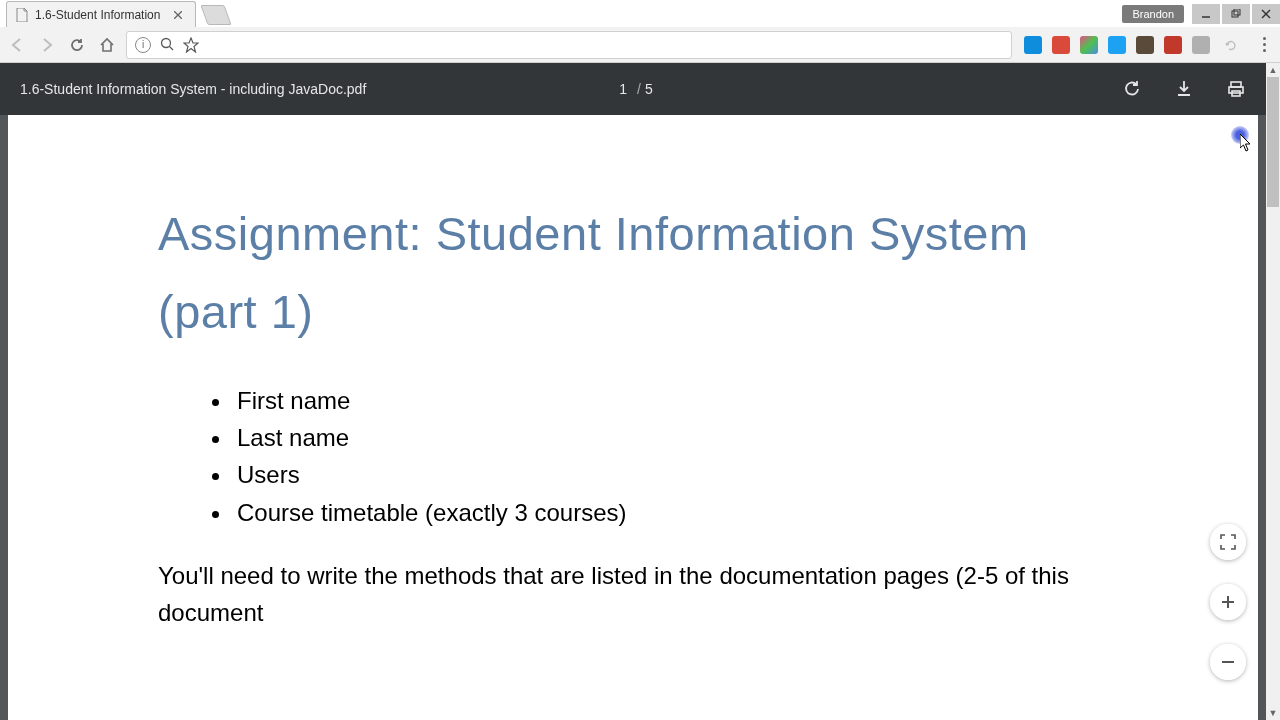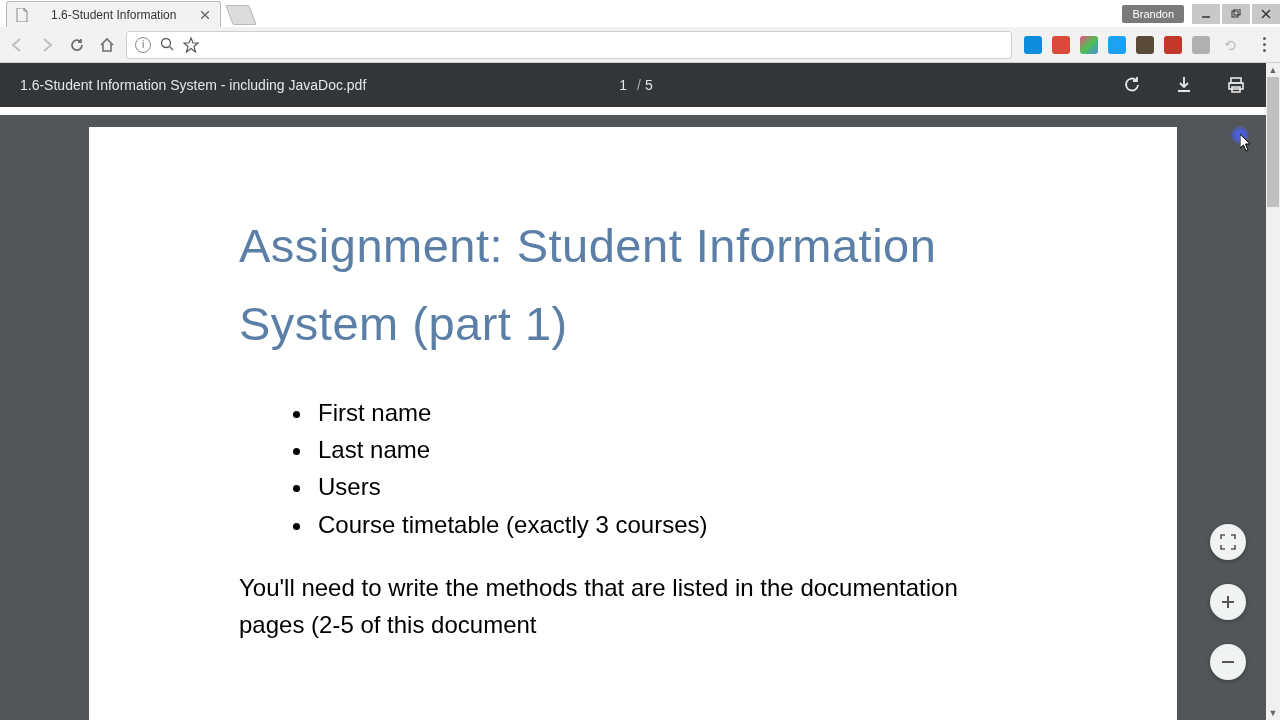--- a/index.html
+++ b/index.html
@@ -7,21 +7,21 @@
 
 
 .titlebar { height: 27px; background: #fff; display: flex; justify-content: flex-end; align-items: stretch; position: absolute; top: 0; right: 0; left: 0; }
 .titlebar-right { display: flex; align-items: center; }
 .user-badge { background: #7a7a7a; color: #fff; font-size: 11px; padding: 3px 10px; border-radius: 2px; margin-right: 6px; }
 .win-btn { width: 28px; height: 20px; display: flex; align-items: center; justify-content: center; background: #c8c8c8; margin-left: 2px; cursor: pointer; }
 .win-btn svg { width: 10px; height: 10px; }
 
 
 .tabstrip { position: absolute; top: 0; left: 0; height: 27px; display: flex; align-items: flex-end; padding-left: 6px; }
-.tab { background: #f2f2f2; border: 1px solid #b8b8b8; border-bottom: none; height: 26px; display: flex; align-items: center; padding: 0 8px; font-size: 12px; color: #333; border-radius: 3px 3px 0 0; min-width: 190px; position: relative; gap: 16px; }
+.tab { background: #f2f2f2; border: 1px solid #b8b8b8; border-bottom: none; height: 26px; display: flex; align-items: center; padding: 0 8px; font-size: 12px; color: #333; border-radius: 3px 3px 0 0; min-width: 190px; position: relative; }
 .tab .favicon { width: 14px; height: 14px; margin-right: 6px; display: flex; align-items: center; justify-content: center; }
 .tab .favicon svg { width: 12px; height: 14px; }
 .tab .title { flex: 1; white-space: nowrap; overflow: hidden; text-overflow: ellipsis; max-width: 130px; }
 .tab .close-x { width: 14px; height: 14px; margin-left: 6px; display: flex; align-items: center; justify-content: center; color: #666; cursor: pointer; }
 .newtab { width: 24px; height: 20px; background: #dcdcdc; margin-left: 8px; transform: skewX(20deg); border: 1px solid #b8b8b8; border-radius: 2px; cursor: pointer; margin-bottom: 2px;}
 
 
 .toolbar { position: absolute; top: 27px; left: 0; right: 0; height: 36px; background: #f2f2f2; border-bottom: 1px solid #d0d0d0; display: flex; align-items: center; padding: 0 6px; gap: 8px; }
 .nav-btn { width: 22px; height: 22px; display: flex; align-items: center; justify-content: center; color: #6f6f6f; cursor: pointer; }
 .nav-btn.disabled { color: #bdbdbd; cursor: default; }
@@ -29,31 +29,31 @@
 .addrbar .info-icon { width: 16px; height: 16px; border: 1px solid #888; border-radius: 50%; display: flex; align-items: center; justify-content: center; font-size: 10px; color: #666; }
 .addrbar .url { flex: 1; font-size: 13.5px; color: #333; white-space: nowrap; overflow: hidden; }
 .addrbar .url .scheme { color: #888; }
 .addrbar .zoom-icon, .addrbar .star-icon { width: 16px; height: 16px; color: #5a5a5a; display:flex; align-items:center; justify-content:center;}
 .ext-icons { display: flex; align-items: center; gap: 10px; padding: 0 4px; }
 .ext-icon { width: 18px; height: 18px; border-radius: 3px; }
 .menu-dots { width: 20px; display: flex; flex-direction: column; align-items: center; gap: 3px; cursor: pointer; padding: 4px 0;}
 .menu-dots span { width: 3px; height: 3px; background: #5f6368; border-radius: 50%; }
 
 
-.pdfbar { position: absolute; top: 63px; left: 0; right: 14px; height: 44px; background: #323639; display: flex; align-items: center; padding: 0 20px; color: #fff; }
+.pdfbar { position: absolute; top: 63px; left: 0; right: 14px; height: 52px; background: #323639; display: flex; align-items: center; padding: 0 20px; color: #fff; }
 .pdfbar .fname { font-size: 14px; color: #e6e6e6; flex: 0 0 auto; }
 .pdfbar .center { position: absolute; left: 50%; transform: translateX(-50%); display: flex; align-items: center; font-size: 14px; color: #e6e6e6; }
 .pdfbar .center .cur { padding: 2px 6px; }
 .pdfbar .center .sep { margin: 0 4px; color: #aaa; }
 .pdfbar .right { margin-left: auto; display: flex; align-items: center; gap: 32px; }
 .pdfbar .icon-btn { width: 20px; height: 20px; color: #e6e6e6; cursor: pointer; display:flex; align-items:center; justify-content:center;}
 
 
 .viewport { position: absolute; top: 115px; left: 0; right: 14px; bottom: 0; background: #525659; display: flex; justify-content: center; overflow: hidden; }
-.page { background: #fff; width: 1088px; margin-top: 12px; padding: 80px 150px 0 150px; position: relative; }
+.page { background: #fff; width: 1250px; margin-top: 0; padding: 80px 150px 0 150px; position: relative; }
 .doc-title { font-size: 47px; font-weight: 300; color: #5b7fa6; line-height: 1.65; margin-bottom: 32px; font-family: "Segoe UI Light", "Segoe UI", sans-serif; letter-spacing: 0.5px;}
 .doc-para { font-size: 24px; line-height: 1.55; color: #000; margin-bottom: 24px; }
 .doc-list { list-style: disc; padding-left: 75px; margin-bottom: 26px; }
 .doc-list li { font-size: 24px; line-height: 1.55; color: #000; padding-left: 4px;}
 
 
 .zoom-ctrl { position: absolute; right: 34px; bottom: 40px; display: flex; flex-direction: column; gap: 24px; }
 .zoom-btn { width: 36px; height: 36px; background: rgba(255,255,255,0.92); border-radius: 50%; box-shadow: 0 1px 4px rgba(0,0,0,0.3); display: flex; align-items: center; justify-content: center; cursor: pointer; color: #555; }
 
 

